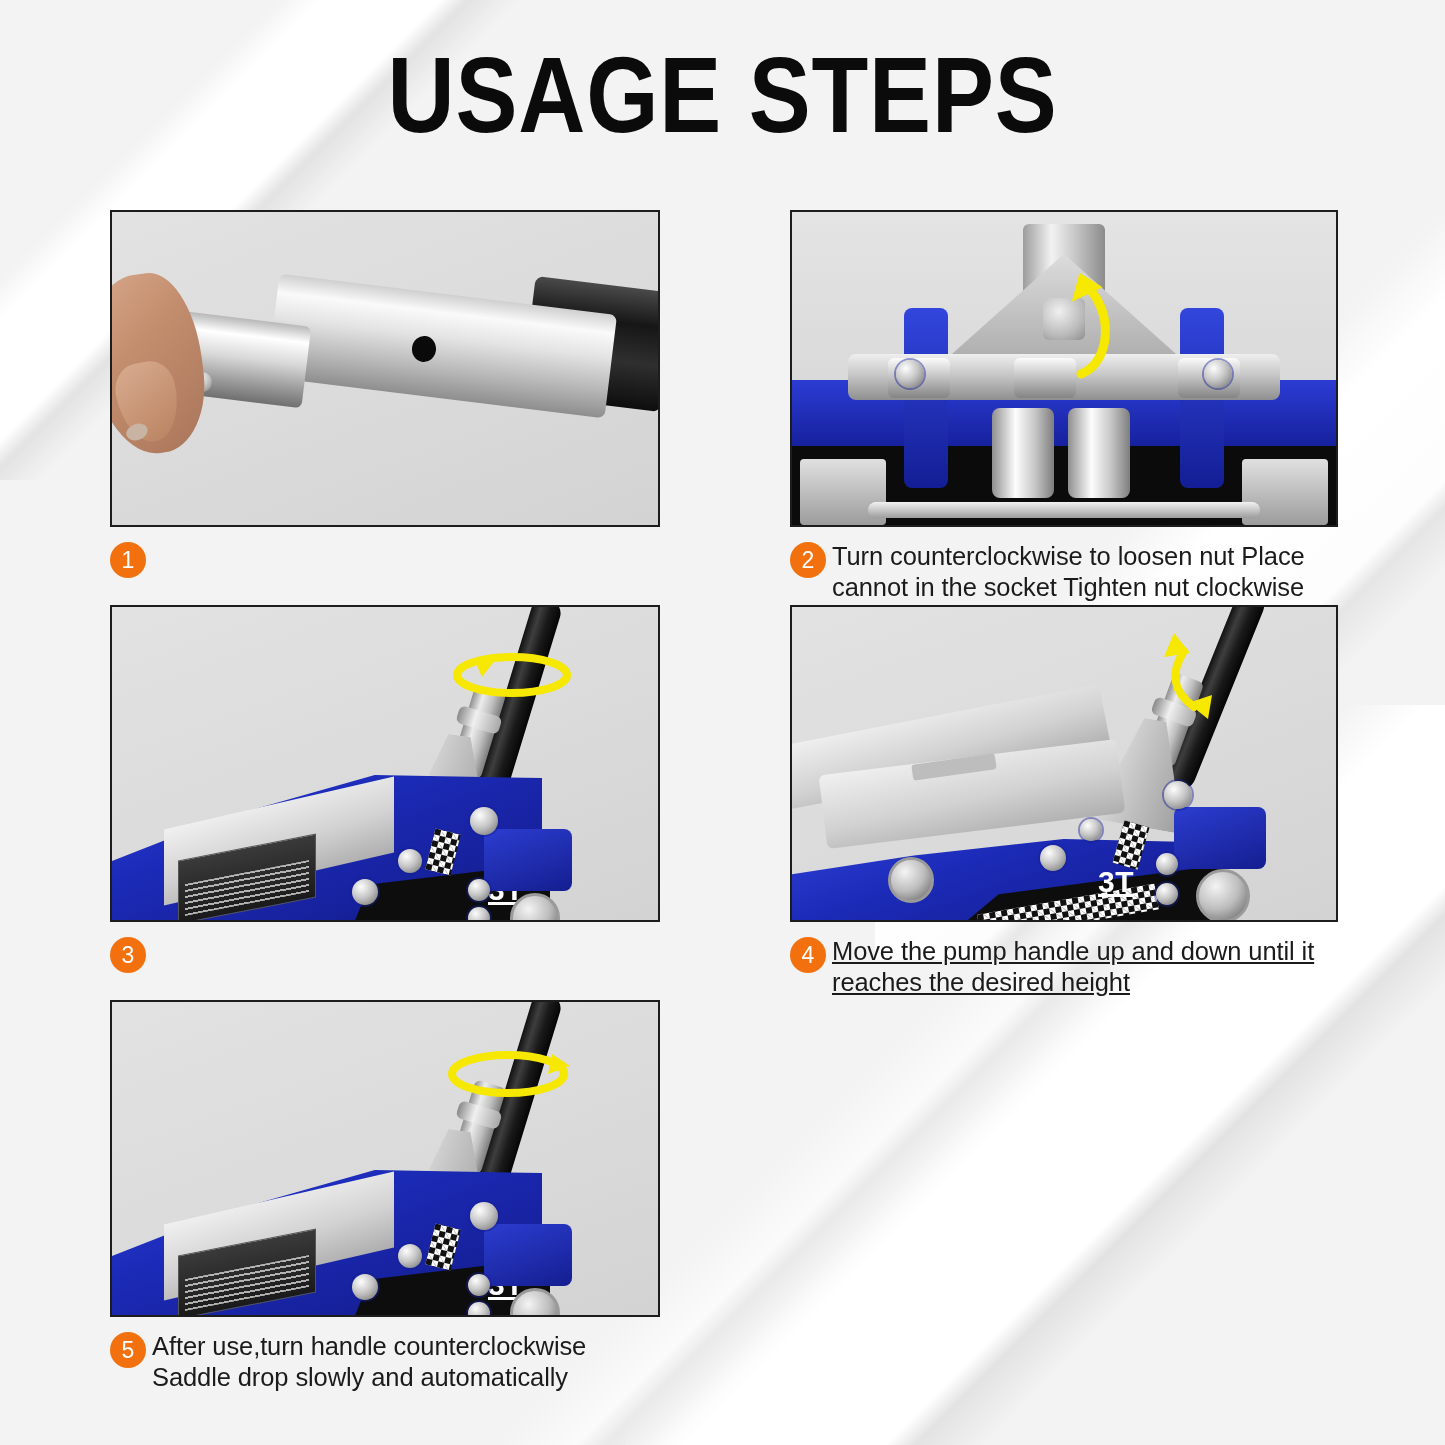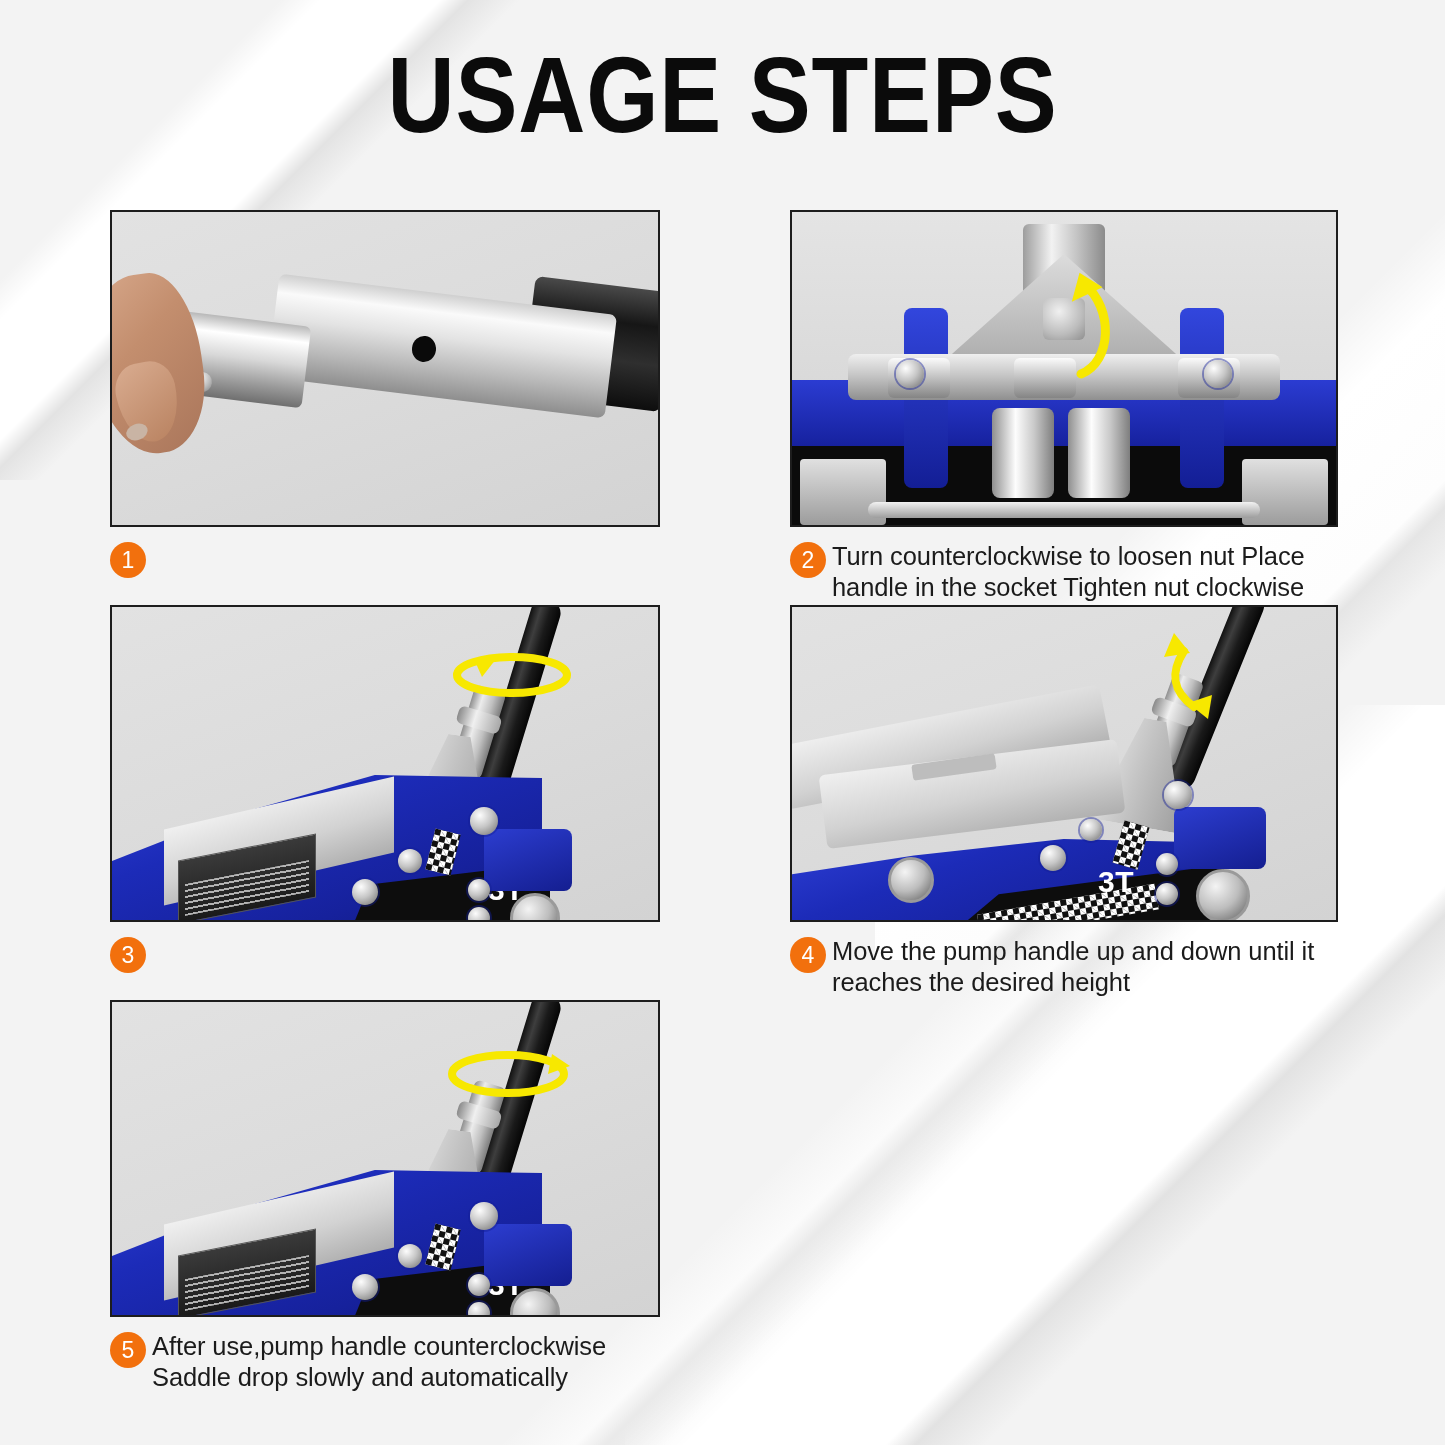--- a/index.html
+++ b/index.html
@@ -198,20 +198,21 @@
   .jk-blue-body {
     background: linear-gradient(160deg,#2e3fd6 0%, #1c2bb8 35%, #16219c 72%, #101878 100%);
   }
   .jk-black-stripe { background: #0d0d0d; }
   .jk-3t {
     color: #ffffff;
     font-weight: bold;
     font-size: 30px;
     font-family: "Liberation Sans Narrow", "Liberation Sans", sans-serif;
     letter-spacing: 0.5px;
+    text-decoration: underline;
   }
   .jk-checker {
     background-image:
       linear-gradient(45deg, #fff 25%, transparent 25%, transparent 75%, #fff 75%),
       linear-gradient(45deg, #fff 25%, transparent 25%, transparent 75%, #fff 75%);
     background-size: 12px 12px;
     background-position: 0 0, 6px 6px;
     background-color: #111;
   }
   .jk-bolt {
@@ -313,21 +314,21 @@
         <div class="jk-bolt obj" style="left:104px; top:148px; width:28px; height:28px;"></div>
         <div class="jk-bolt obj" style="right:104px; top:148px; width:28px; height:28px;"></div>
         <svg class="arrow-svg" style="left:0; top:0;" width="546" height="313" viewBox="0 0 546 313">
           <path d="M 289 162 C 320 150 322 96 292 72" fill="none" stroke="#f7e800" stroke-width="9" stroke-linecap="round"></path>
           <polygon points="292,60 308,82 274,84" fill="#f7e800" transform="rotate(-22 292 72)"></polygon>
         </svg>
       </div>
     </div>
     <div class="caption">
       <div class="badge">2</div>
-      <div class="caption-text" style="max-width:505px;">Turn counterclockwise to loosen nut Place handle in the socket Tighten nut clockwise</div>
+      <div class="caption-text" style="max-width:505px;">Turn counterclockwise to loosen nut Place cannot in the socket Tighten nut clockwise</div>
     </div>
   </div>
 
   <div class="step" style="left:110px; top:605px; width:550px;">
     <div class="photo">
       <div class="photo-inner">
 
         <div class="obj jk-handle-black" style="left:392px; top:-12px; transform:rotate(17deg);"></div>
         <div class="obj jk-handle-silver" style="left:350px; top:80px; transform:rotate(17deg);"></div>
         <div class="obj jk-collar" style="left:345px; top:104px; transform:rotate(17deg);"></div>
@@ -385,21 +386,21 @@
         <div class="obj jk-bolt" style="left:364px; top:276px; width:22px; height:22px;"></div>
         <svg class="arrow-svg" style="left:0; top:0;" width="546" height="313" viewBox="0 0 546 313">
           <path d="M 392 44 C 378 66 380 84 402 100" fill="none" stroke="#f7e800" stroke-width="8" stroke-linecap="round"></path>
           <polygon points="382,26 398,46 372,50" fill="#f7e800"></polygon>
           <polygon points="416,112 396,96 420,88" fill="#f7e800"></polygon>
         </svg>
       </div>
     </div>
     <div class="caption">
       <div class="badge">4</div>
-      <div class="caption-text" style="max-width:505px;">Move the pump handle up and down until it reaches the desired height</div>
+      <div class="caption-text" style="max-width:505px;text-decoration:underline;">Move the pump handle up and down until it reaches the desired height</div>
     </div>
   </div>
 
   <div class="step" style="left:110px; top:1000px; width:550px;">
     <div class="photo">
       <div class="photo-inner">
         <div class="obj jk-handle-black" style="left:392px; top:-12px; transform:rotate(17deg);"></div>
         <div class="obj jk-handle-silver" style="left:350px; top:80px; transform:rotate(17deg);"></div>
         <div class="obj jk-collar" style="left:345px; top:104px; transform:rotate(17deg);"></div>
         <div class="obj jk-socket2" style="left:294px; top:128px; transform:rotate(8deg);"></div>
@@ -419,17 +420,17 @@
         <div class="obj jk-bolt" style="left:356px; top:272px; width:22px; height:22px;"></div>
         <div class="obj jk-bolt" style="left:356px; top:300px; width:22px; height:22px;"></div>
         <svg class="arrow-svg" style="left:0; top:0;" width="546" height="313" viewBox="0 0 546 313">
           <ellipse cx="396" cy="72" rx="56" ry="19" fill="none" stroke="#f7e800" stroke-width="8"></ellipse>
           <polygon points="440,52 458,64 436,72" fill="#f7e800"></polygon>
         </svg>
       </div>
     </div>
     <div class="caption">
       <div class="badge">5</div>
-      <div class="caption-text" style="max-width:520px;">After use,pump handle counterclockwise Saddle drop slowly and automatically</div>
+      <div class="caption-text" style="max-width:520px;">After use,turn handle counterclockwise Saddle drop slowly and automatically</div>
     </div>
   </div>
 
 </div>
 
 </body></html>

